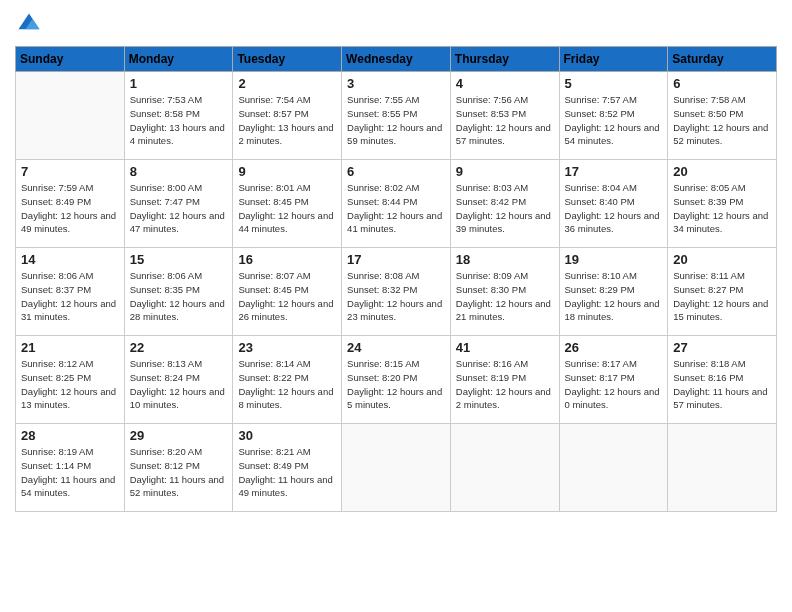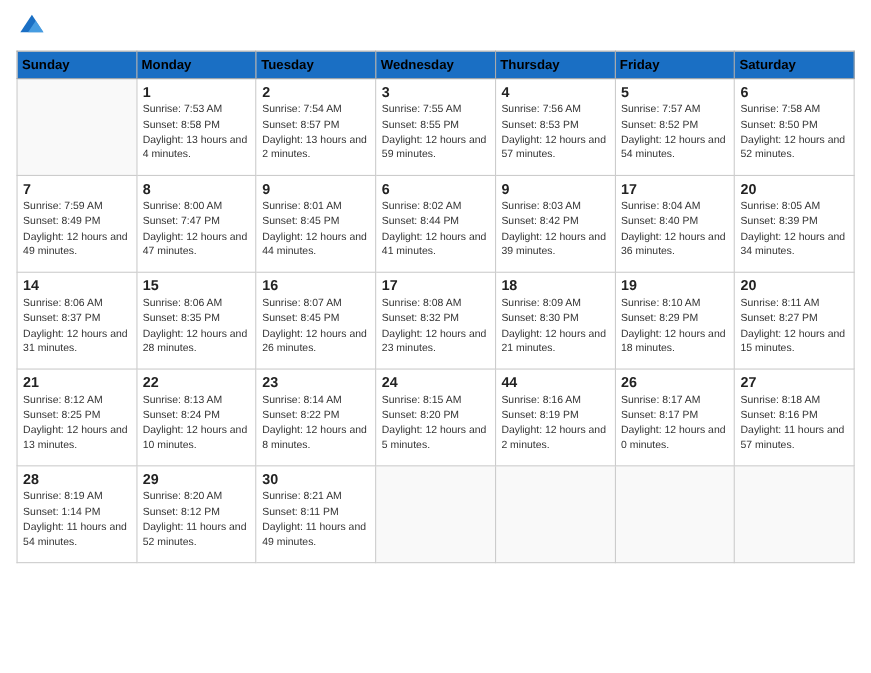--- a/index.html
+++ b/index.html
@@ -286,21 +286,21 @@
 and 8 minutes.</div>
         </td>
         <td>
           <div class="day-number">24</div>
           <div class="day-detail">Sunrise: 8:15 AM
 Sunset: 8:20 PM
 Daylight: 12 hours
 and 5 minutes.</div>
         </td>
         <td>
-          <div class="day-number">44</div>
+          <div class="day-number">41</div>
           <div class="day-detail">Sunrise: 8:16 AM
 Sunset: 8:19 PM
 Daylight: 12 hours
 and 2 minutes.</div>
         </td>
         <td>
           <div class="day-number">26</div>
           <div class="day-detail">Sunrise: 8:17 AM
 Sunset: 8:17 PM
 Daylight: 12 hours
@@ -325,21 +325,21 @@
         <td>
           <div class="day-number">29</div>
           <div class="day-detail">Sunrise: 8:20 AM
 Sunset: 8:12 PM
 Daylight: 11 hours
 and 52 minutes.</div>
         </td>
         <td>
           <div class="day-number">30</div>
           <div class="day-detail">Sunrise: 8:21 AM
-Sunset: 8:11 PM
+Sunset: 8:49 PM
 Daylight: 11 hours
 and 49 minutes.</div>
         </td>
         <td class="empty"></td>
         <td class="empty"></td>
         <td class="empty"></td>
         <td class="empty"></td>
       </tr>
     </tbody>
 </table>

